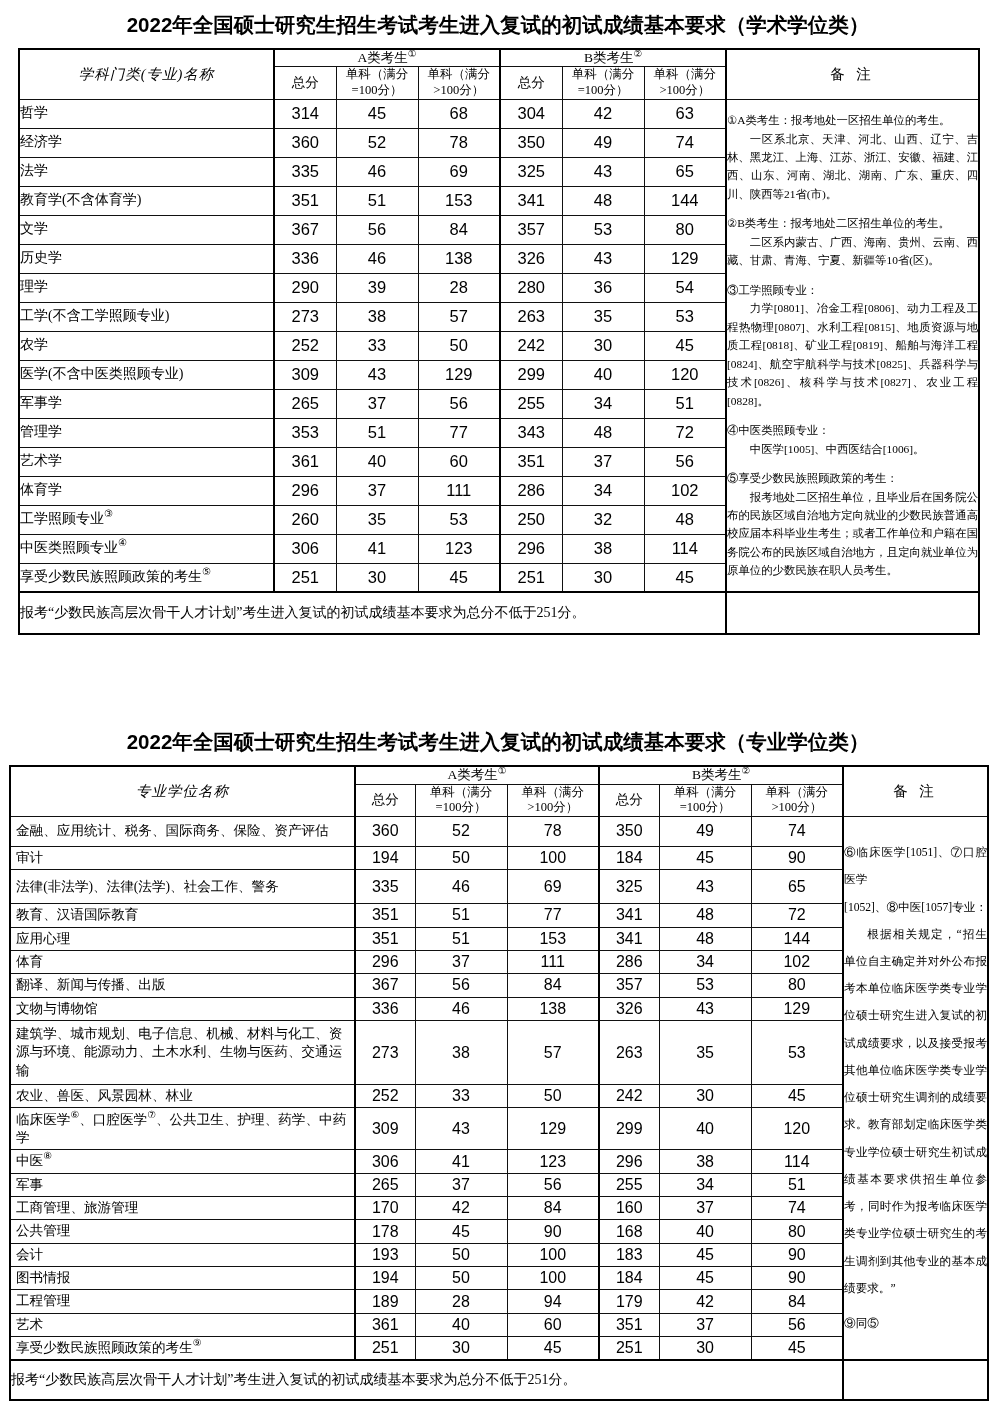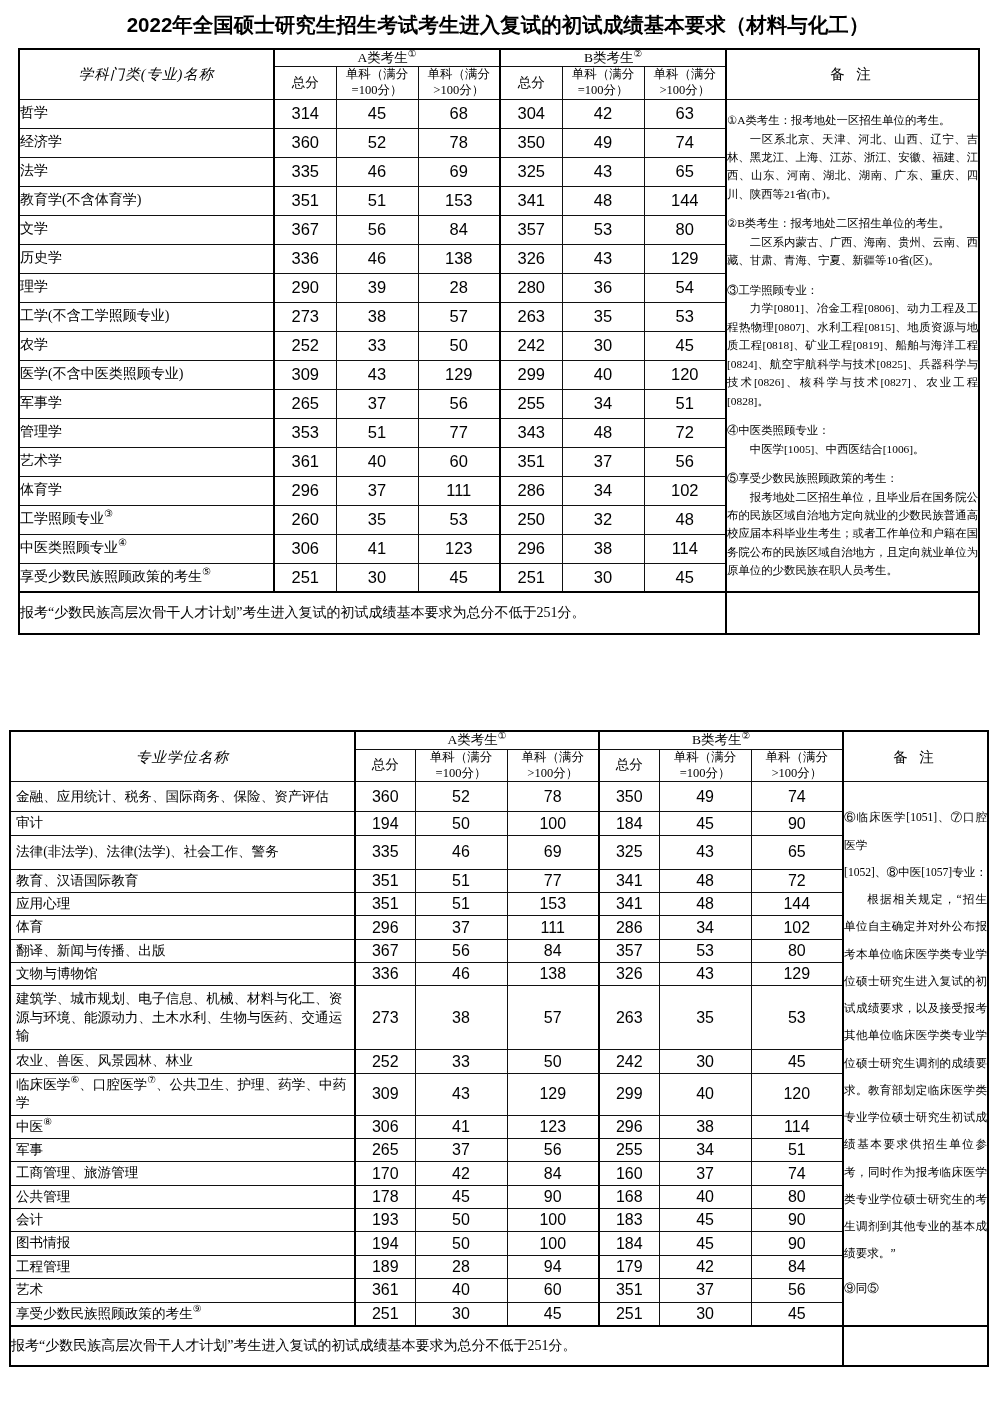--- a/index.html
+++ b/index.html
@@ -130,21 +130,21 @@
   }
   .num.t2 { font-size: 16px; }
 
   .spacer-block { height: 95px; }
 </style>
 </head>
 <body>
 
 <div class="page">
 
-  <div class="doc-title" id="title-1">2022年全国硕士研究生招生考试考生进入复试的初试成绩基本要求（材料与化工）</div>
+  <div class="doc-title" id="title-1">2022年全国硕士研究生招生考试考生进入复试的初试成绩基本要求（学术学位类）</div>
 
   <div class="tbl-wrap" style="width:960px;">
   <table class="score" id="table-academic" style="width:960px;">
     <colgroup>
       <col style="width:255px">
       <col style="width:62px">
           <col style="width:82px">
           <col style="width:82px">
       <col style="width:62px">
           <col style="width:82px">
@@ -351,20 +351,21 @@
           </tr>
           <tr class="footnote-row" style="height:42px">
             <td colspan="7" class="vsep-right">报考“少数民族高层次骨干人才计划”考生进入复试的初试成绩基本要求为总分不低于251分。</td>
           </tr>
         </tbody>
   </table>
   </div>
 
   <div class="spacer-block"></div>
 
+  <div class="doc-title" id="title-2">2022年全国硕士研究生招生考试考生进入复试的初试成绩基本要求（专业学位类）</div>
 
   <div class="tbl-wrap" style="width:978px;">
   <table class="score" id="table-professional" style="width:978px;">
     <colgroup>
       <col style="width:345px">
       <col style="width:60px">
           <col style="width:92px">
           <col style="width:92px">
       <col style="width:60px">
           <col style="width:92px">

